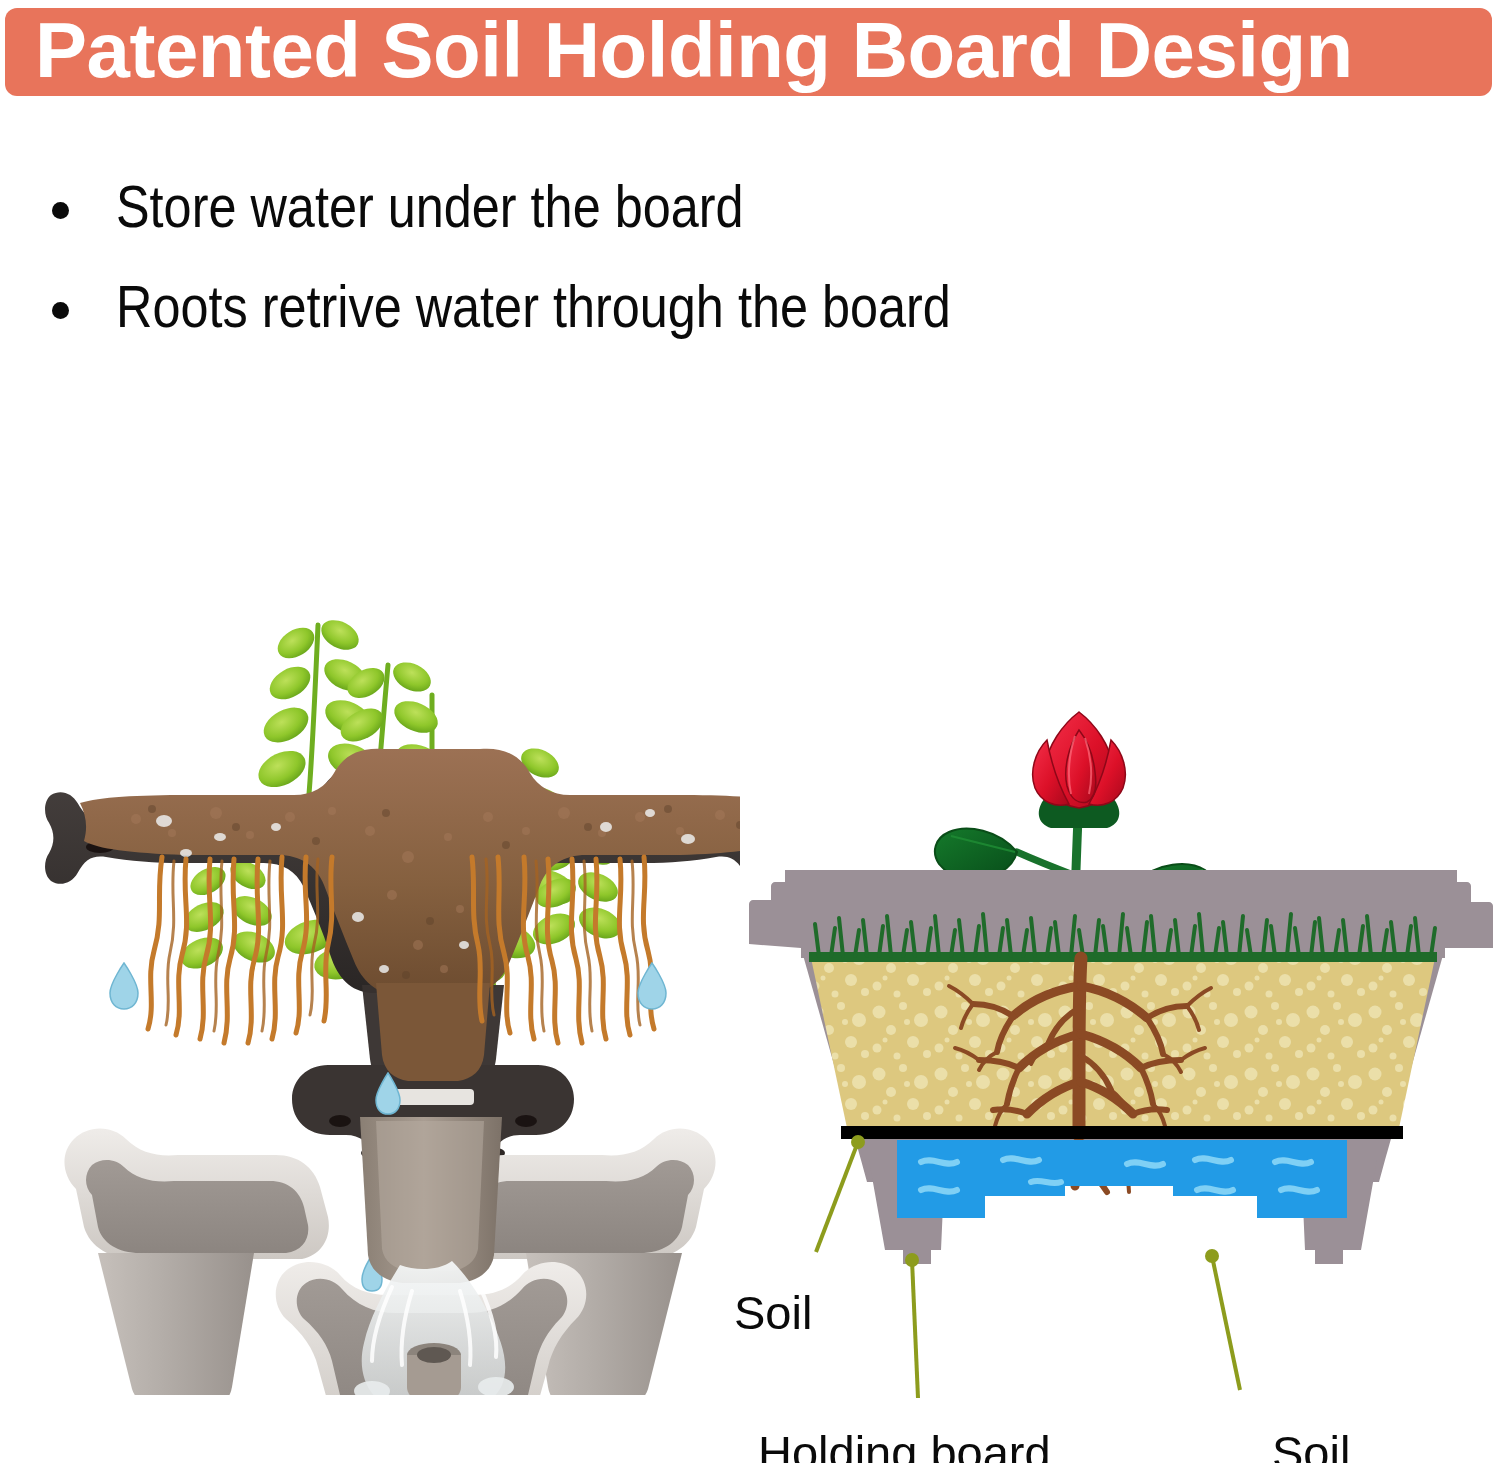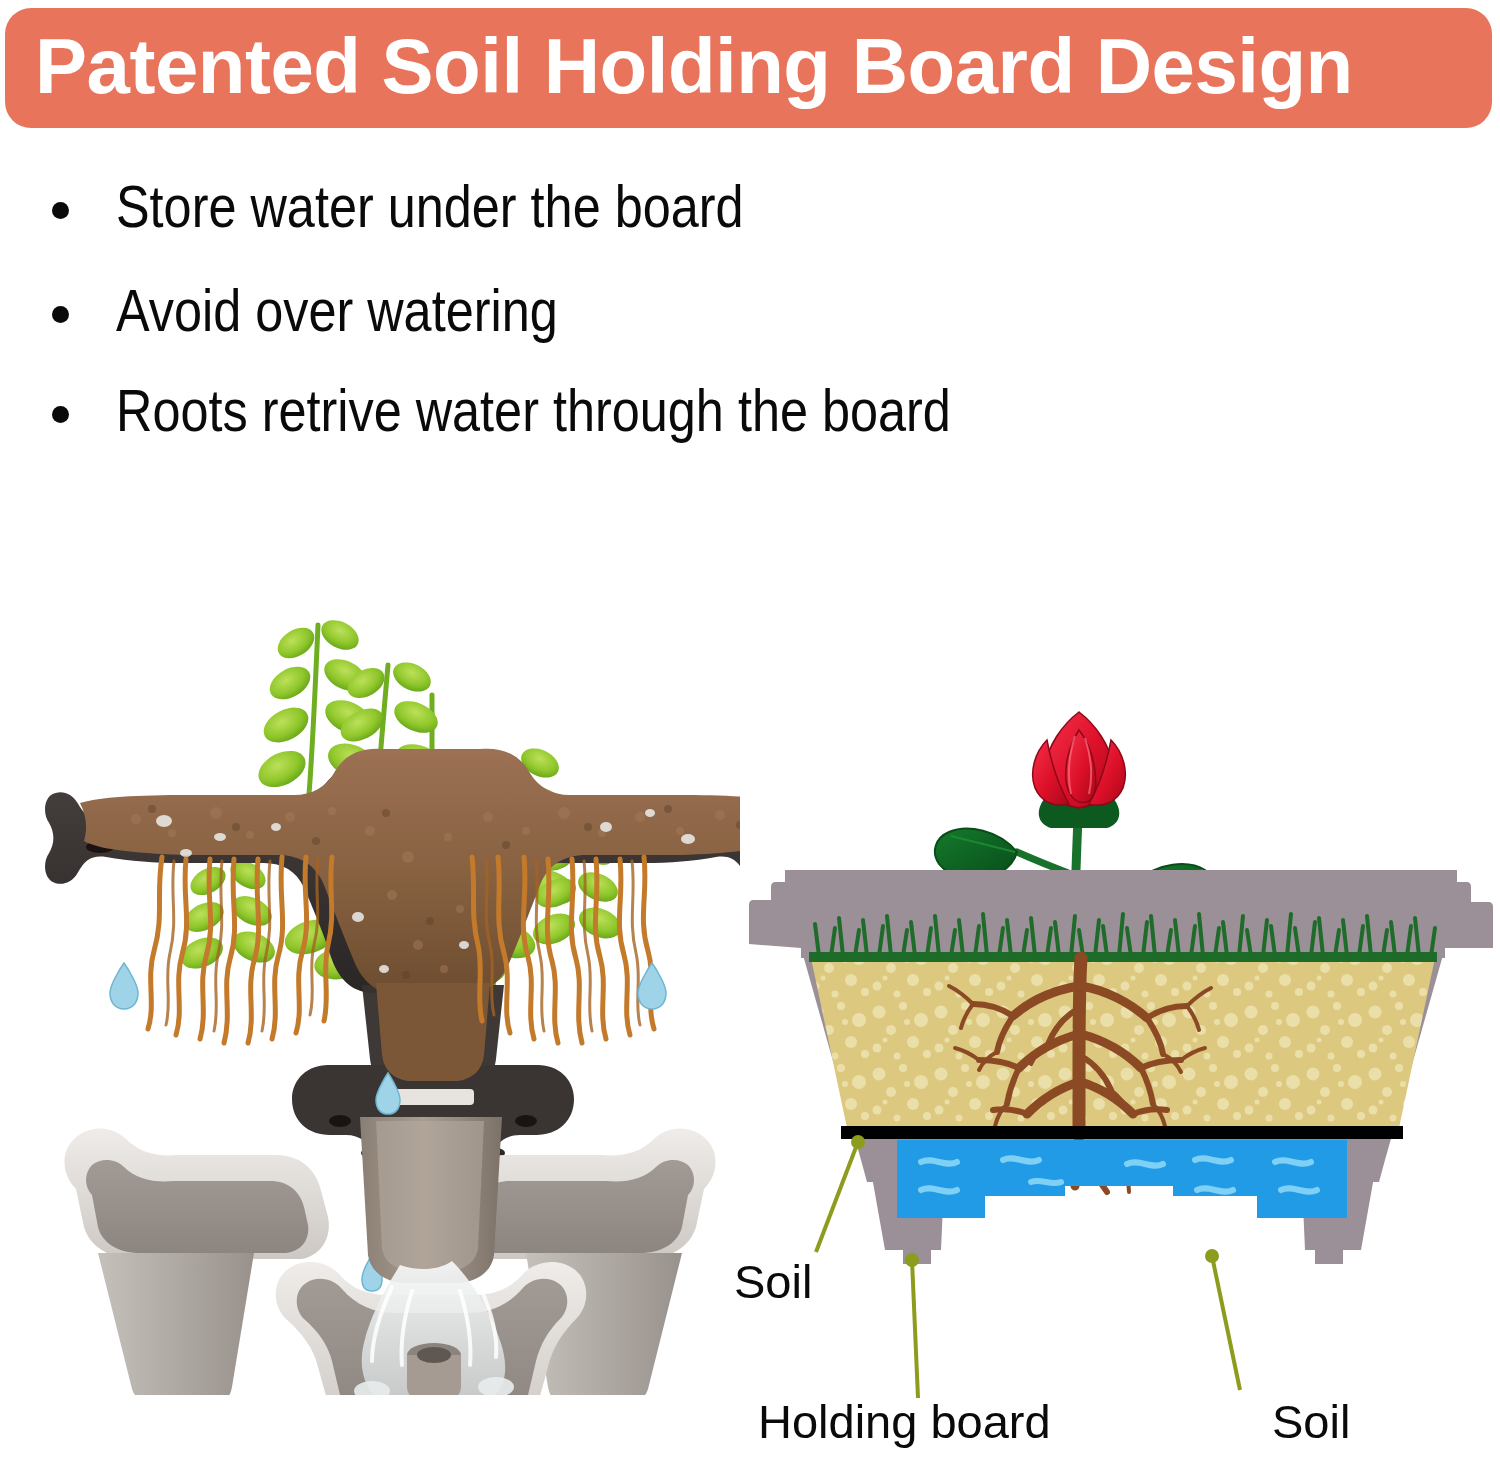--- a/index.html
+++ b/index.html
@@ -16,23 +16,23 @@
     font-family: "Liberation Sans", sans-serif;
     -webkit-font-smoothing: antialiased;
   }
 
   
   #banner {
     position: absolute;
     left: 5px;
     top: 8px;
     width: 1487px;
-    height: 120px;
+    height: 88px;
     background: #e8745b;
-    border-radius: 26px;
+    border-radius: 12px;
     box-sizing: border-box;
   }
   #banner-title {
     position: absolute;
     left: 30px;
     top: 50%;
     transform: translateY(-52%);
     color: #ffffff;
     font-size: 78px;
     line-height: 1;
@@ -99,20 +99,21 @@
   #right-diagram svg { display: block; }
 
   
   .callout-label {
     position: absolute;
     color: #0a0a0a;
     font-size: 47px;
     line-height: 1;
     white-space: nowrap;
     font-family: "Liberation Sans", sans-serif;
+    margin-top: 31px;
   }
   #label-soil { left: 734px; top: 1258px; }
   #label-holding-board { left: 758px; top: 1398px; text-align: center; }
   #label-water { left: 1272px; top: 1398px; }
 
   #leader-lines {
     position: absolute;
     left: 700px;
     top: 1100px;
     width: 800px;
@@ -127,24 +128,20 @@
   <div id="banner-title">Patented Soil Holding Board Design</div>
 </div>
 
 <div id="bullets">
 
   <div class="bullet-row">
     <span class="bullet-dot"></span>
     <span class="bullet-text">Store water under the board</span>
   </div>
 
-  <div class="bullet-row">
-    <span class="bullet-dot"></span>
-    <span class="bullet-text">Avoid over watering</span>
-  </div>
 
   <div class="bullet-row">
     <span class="bullet-dot"></span>
     <span class="bullet-text">Roots retrive water through the board</span>
   </div>
 
 
 </div>
 
 <div id="left-photo">

